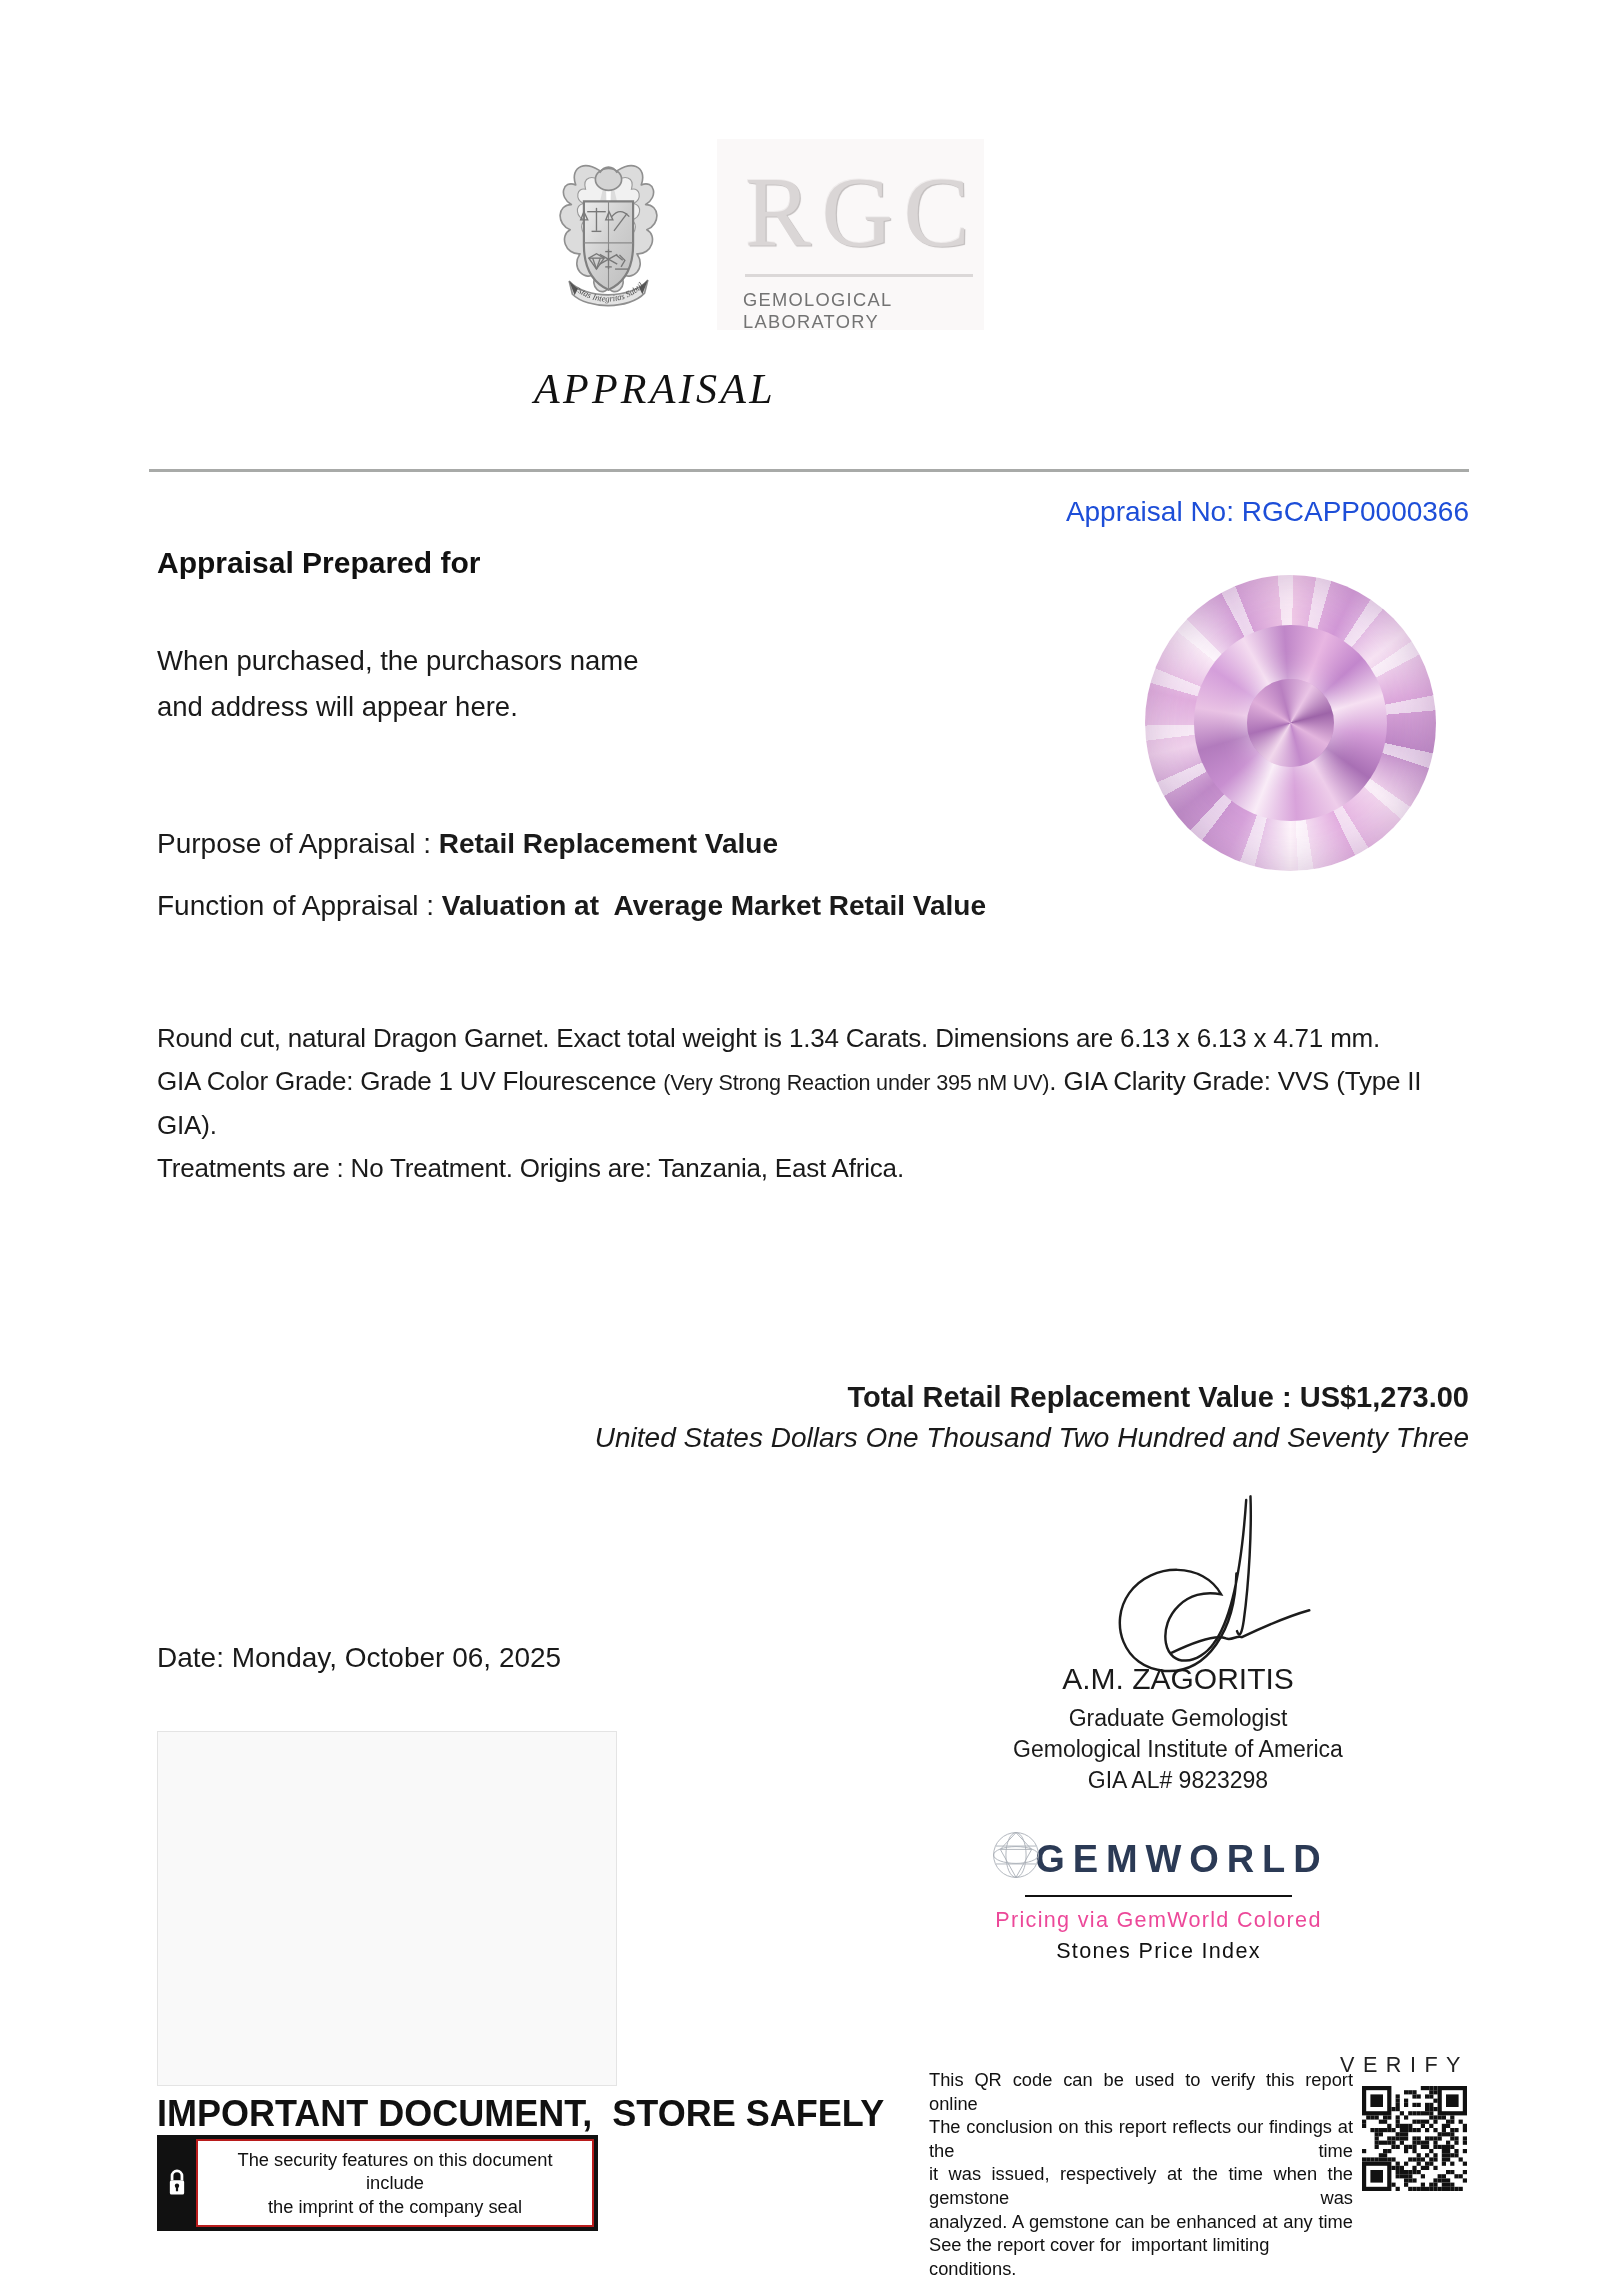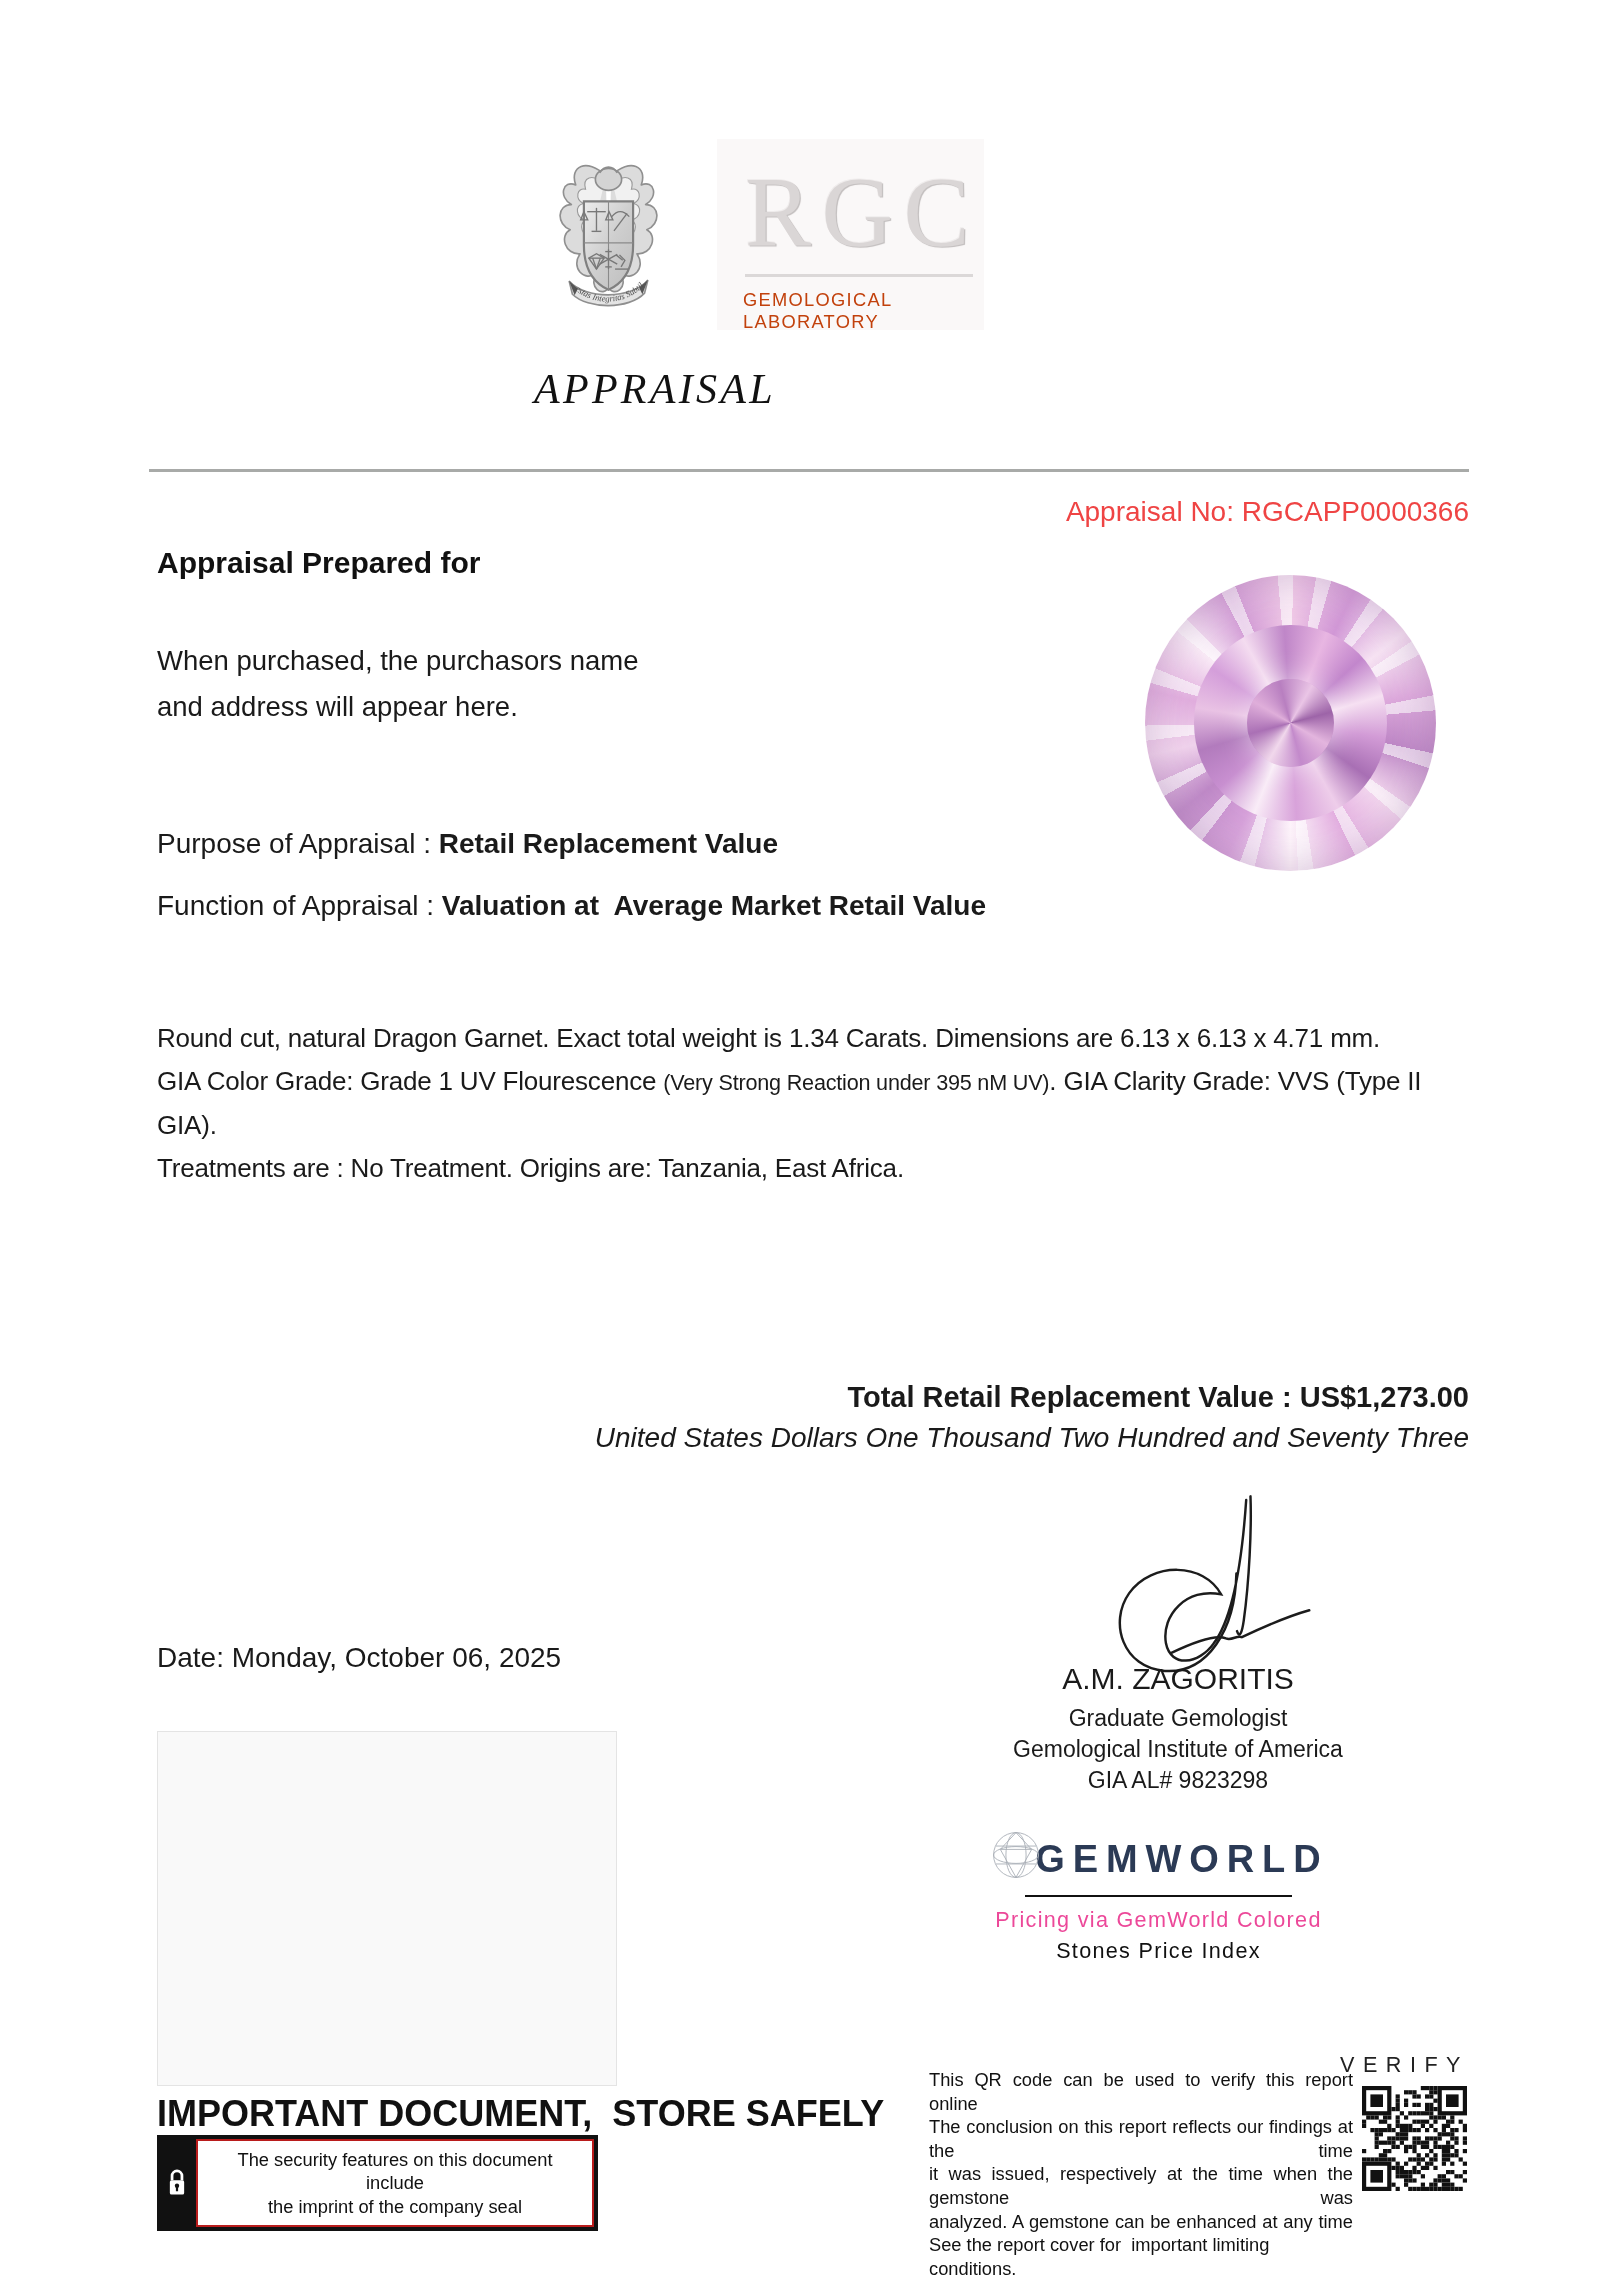--- a/index.html
+++ b/index.html
@@ -7,25 +7,25 @@
         font-family:"Liberation Sans",sans-serif;color:#1a1a1a;}
   [data-bind]{white-space:pre-wrap;}
 
   
   .logo-backdrop{position:absolute;left:717px;top:139px;width:267px;height:191px;background:#faf8f8;}
   .crest{position:absolute;left:553px;top:151px;width:111px;height:164px;}
   .brand-word{position:absolute;left:745px;top:162px;width:236px;font-family:"Liberation Serif",serif;
               font-size:99px;line-height:99px;font-weight:400;color:#dad6d6;letter-spacing:10.5px;
               text-shadow:1.3px 1.3px 0.7px #c3bfbf, -0.7px -0.7px 0 #efecec;}
   .brand-rule{position:absolute;left:745px;top:274px;width:228px;height:3.3px;background:#dbd8d8;}
-  .brand-sub{position:absolute;left:743px;top:289px;width:262px;font-size:18.3px;letter-spacing:1.3px;color:#c2410c;}
+  .brand-sub{position:absolute;left:743px;top:289px;width:262px;font-size:18.3px;letter-spacing:1.3px;color:#737373;}
   .doc-title{position:absolute;left:0;top:365px;width:1310px;text-align:center;
              font-family:"Liberation Serif",serif;font-size:42px;letter-spacing:3.3px;color:#111;font-style:italic;}
   .header-divider{position:absolute;left:149px;top:469px;width:1320px;height:3.3px;background:#a8aaa8;}
-  .appraisal-no{position:absolute;right:153px;top:496px;font-size:28px;color:#ef4444;text-align:right;}
+  .appraisal-no{position:absolute;right:153px;top:496px;font-size:28px;color:#1d4ed8;text-align:right;}
 
   
   .prepared-heading{position:absolute;left:157px;top:546px;font-size:30px;font-weight:bold;color:#111;}
   .prepared-line1{position:absolute;left:157px;top:645px;font-size:27.5px;}
   .prepared-line2{position:absolute;left:157px;top:691px;font-size:27.5px;}
 
   
   .gem{position:absolute;left:1145px;top:575px;width:291px;height:296px;border-radius:50%;
     background:
       radial-gradient(circle at 48% 42%, rgba(255,255,255,.55) 0 5%, rgba(255,255,255,0) 17%),

